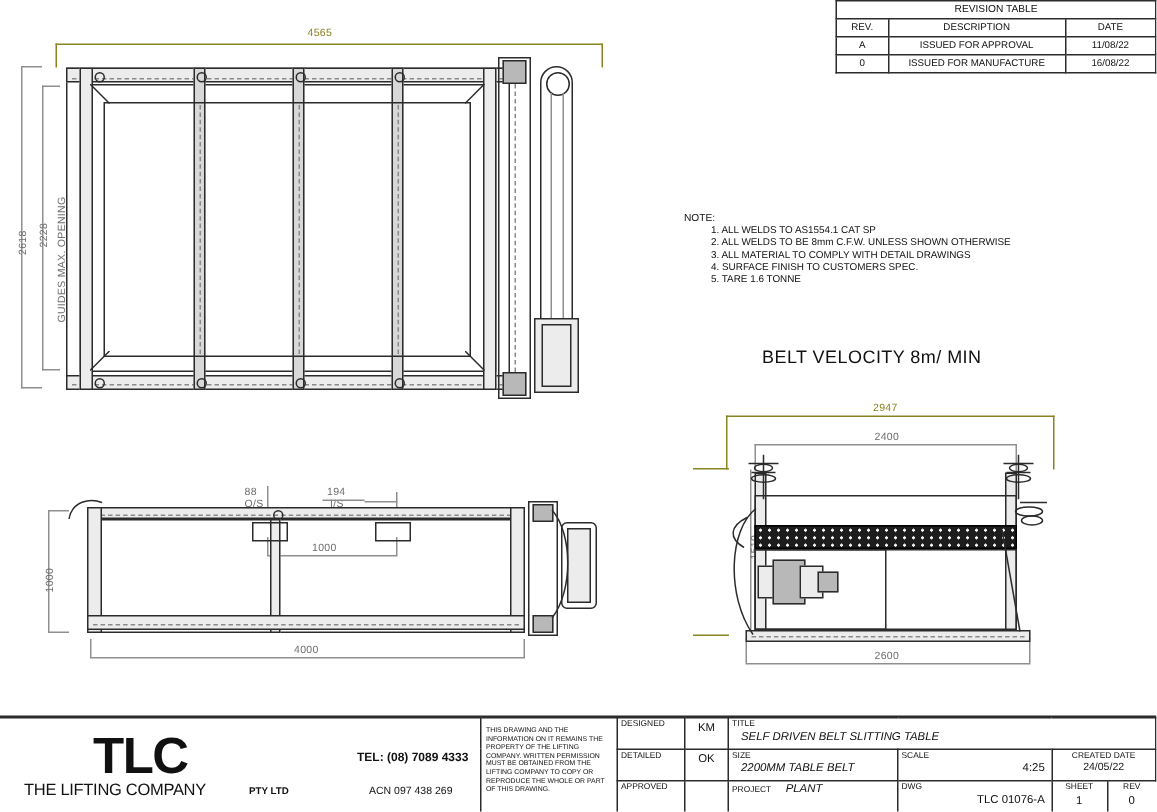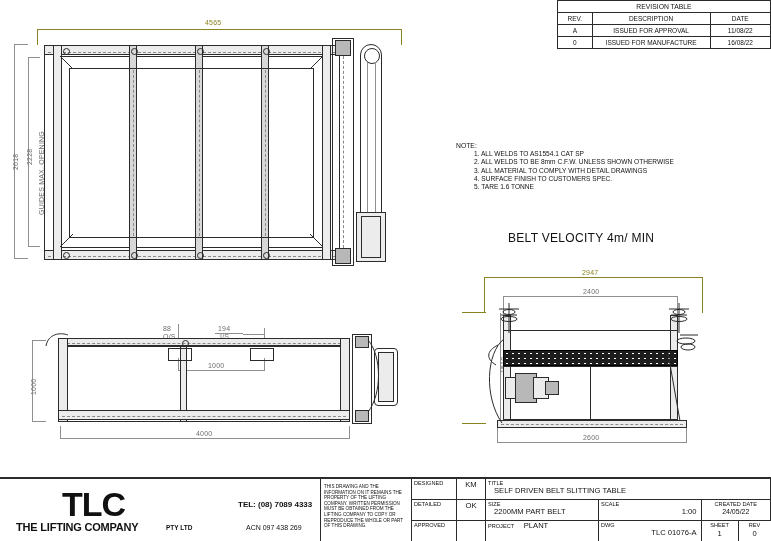--- a/index.html
+++ b/index.html
@@ -36,28 +36,28 @@
         font-weight:normal;height:9px;}
   #rev .ttl{font-size:6.8px;}
   #rev .hdr td{font-size:6.5px;}
   .c-rev{width:34px;} .c-desc{width:118px;} .c-date{width:60px;}
   
   #tblock{left:0;top:477px;width:771px;height:64px;border-top:1px solid #2b2b2b;
           box-sizing:border-box;}
   #tb-table{border-collapse:collapse;width:771px;height:64px;font-size:6px;}
   #tb-table td{border:1px solid #2b2b2b;vertical-align:top;padding:0;}
   .lbl{font-size:5.6px;color:#111;display:block;padding:1px 2px 0 2px;}
-  .val{font-size:7.6px;color:#111;display:block;padding:0 2px 0 8px;}
+  .val{font-size:7.6px;color:#111;display:block;padding:0 2px 0 8px;font-style:italic;}
   .valc{font-size:7.6px;color:#111;display:block;text-align:center;padding-top:1px;}
   .valr{font-size:7.6px;color:#111;display:block;text-align:right;padding:0 4px 0 0;}
   
   #logo{position:relative;height:62px;}
   #tlc{position:absolute;left:62px;top:6px;font-size:34px;font-weight:bold;
        letter-spacing:-1px;color:#111;font-family:"Liberation Sans",sans-serif;}
-  #tlcsub{position:absolute;left:16px;top:42px;font-size:11px;font-weight:bold;
+  #tlcsub{position:absolute;left:16px;top:42px;font-size:11px;font-weight:normal;
        color:#111;letter-spacing:-.2px;}
   #tlcpty{position:absolute;left:166px;top:45px;font-size:6.5px;font-weight:bold;
        color:#111;}
   #tel{position:absolute;left:238px;top:21px;font-size:8px;font-weight:bold;color:#111;}
   #acn{position:absolute;left:246px;top:45px;font-size:7px;color:#111;}
   #legal{font-size:4.6px;line-height:5.6px;color:#111;padding:5px 3px;}
 </style>
 </head>
 <body>
 
@@ -88,21 +88,21 @@
   <div class="hd">NOTE:</div>
   <ol>
     <li>1. ALL WELDS TO AS1554.1 CAT SP</li>
     <li>2. ALL WELDS TO BE 8mm C.F.W. UNLESS SHOWN OTHERWISE</li>
     <li>3. ALL MATERIAL TO COMPLY WITH DETAIL DRAWINGS</li>
     <li>4. SURFACE FINISH TO CUSTOMERS SPEC.</li>
     <li>5. TARE 1.6 TONNE</li>
   </ol>
 </div>
 
-<div id="belt-vel" class="abs">BELT VELOCITY 4m/ MIN</div>
+<div id="belt-vel" class="abs">BELT VELOCITY 8m/ MIN</div>
 
 <div class="abs" style="left:0;top:0;width:450px;height:280px;">
 
   <div class="ln yl hl" style="left:37px;top:29px;width:365px;"></div>
   <div class="ln yl vl" style="left:37px;top:29px;height:16px;"></div>
   <div class="ln yl vl" style="left:401px;top:29px;height:16px;"></div>
   <div class="dim dimy" style="left:205px;top:19px;">4565</div>
 
   <div class="ln gl vl" style="left:14px;top:44px;height:215px;"></div>
   <div class="ln gl hl" style="left:14px;top:44px;width:14px;"></div>
@@ -362,25 +362,25 @@
     </tr>
     <tr>
       <td>
         <span class="lbl">DETAILED</span>
       </td>
       <td>
         <span class="valc">OK</span>
       </td>
       <td style="width:112px;">
         <span class="lbl">SIZE</span>
-        <span class="val">2200MM PART BELT</span>
+        <span class="val">2200MM TABLE BELT</span>
       </td>
       <td colspan="2" style="width:86px;">
         <span class="lbl">SCALE</span>
-        <span class="valr">1:00</span>
+        <span class="valr">4:25</span>
       </td>
       <td colspan="2">
         <span class="lbl" style="text-align:center;">CREATED DATE</span>
         <span class="valc" style="font-size:7px;">24/05/22</span>
       </td>
     </tr>
     <tr>
       <td style="border-bottom:none;">
         <span class="lbl">APPROVED</span>
       </td>

